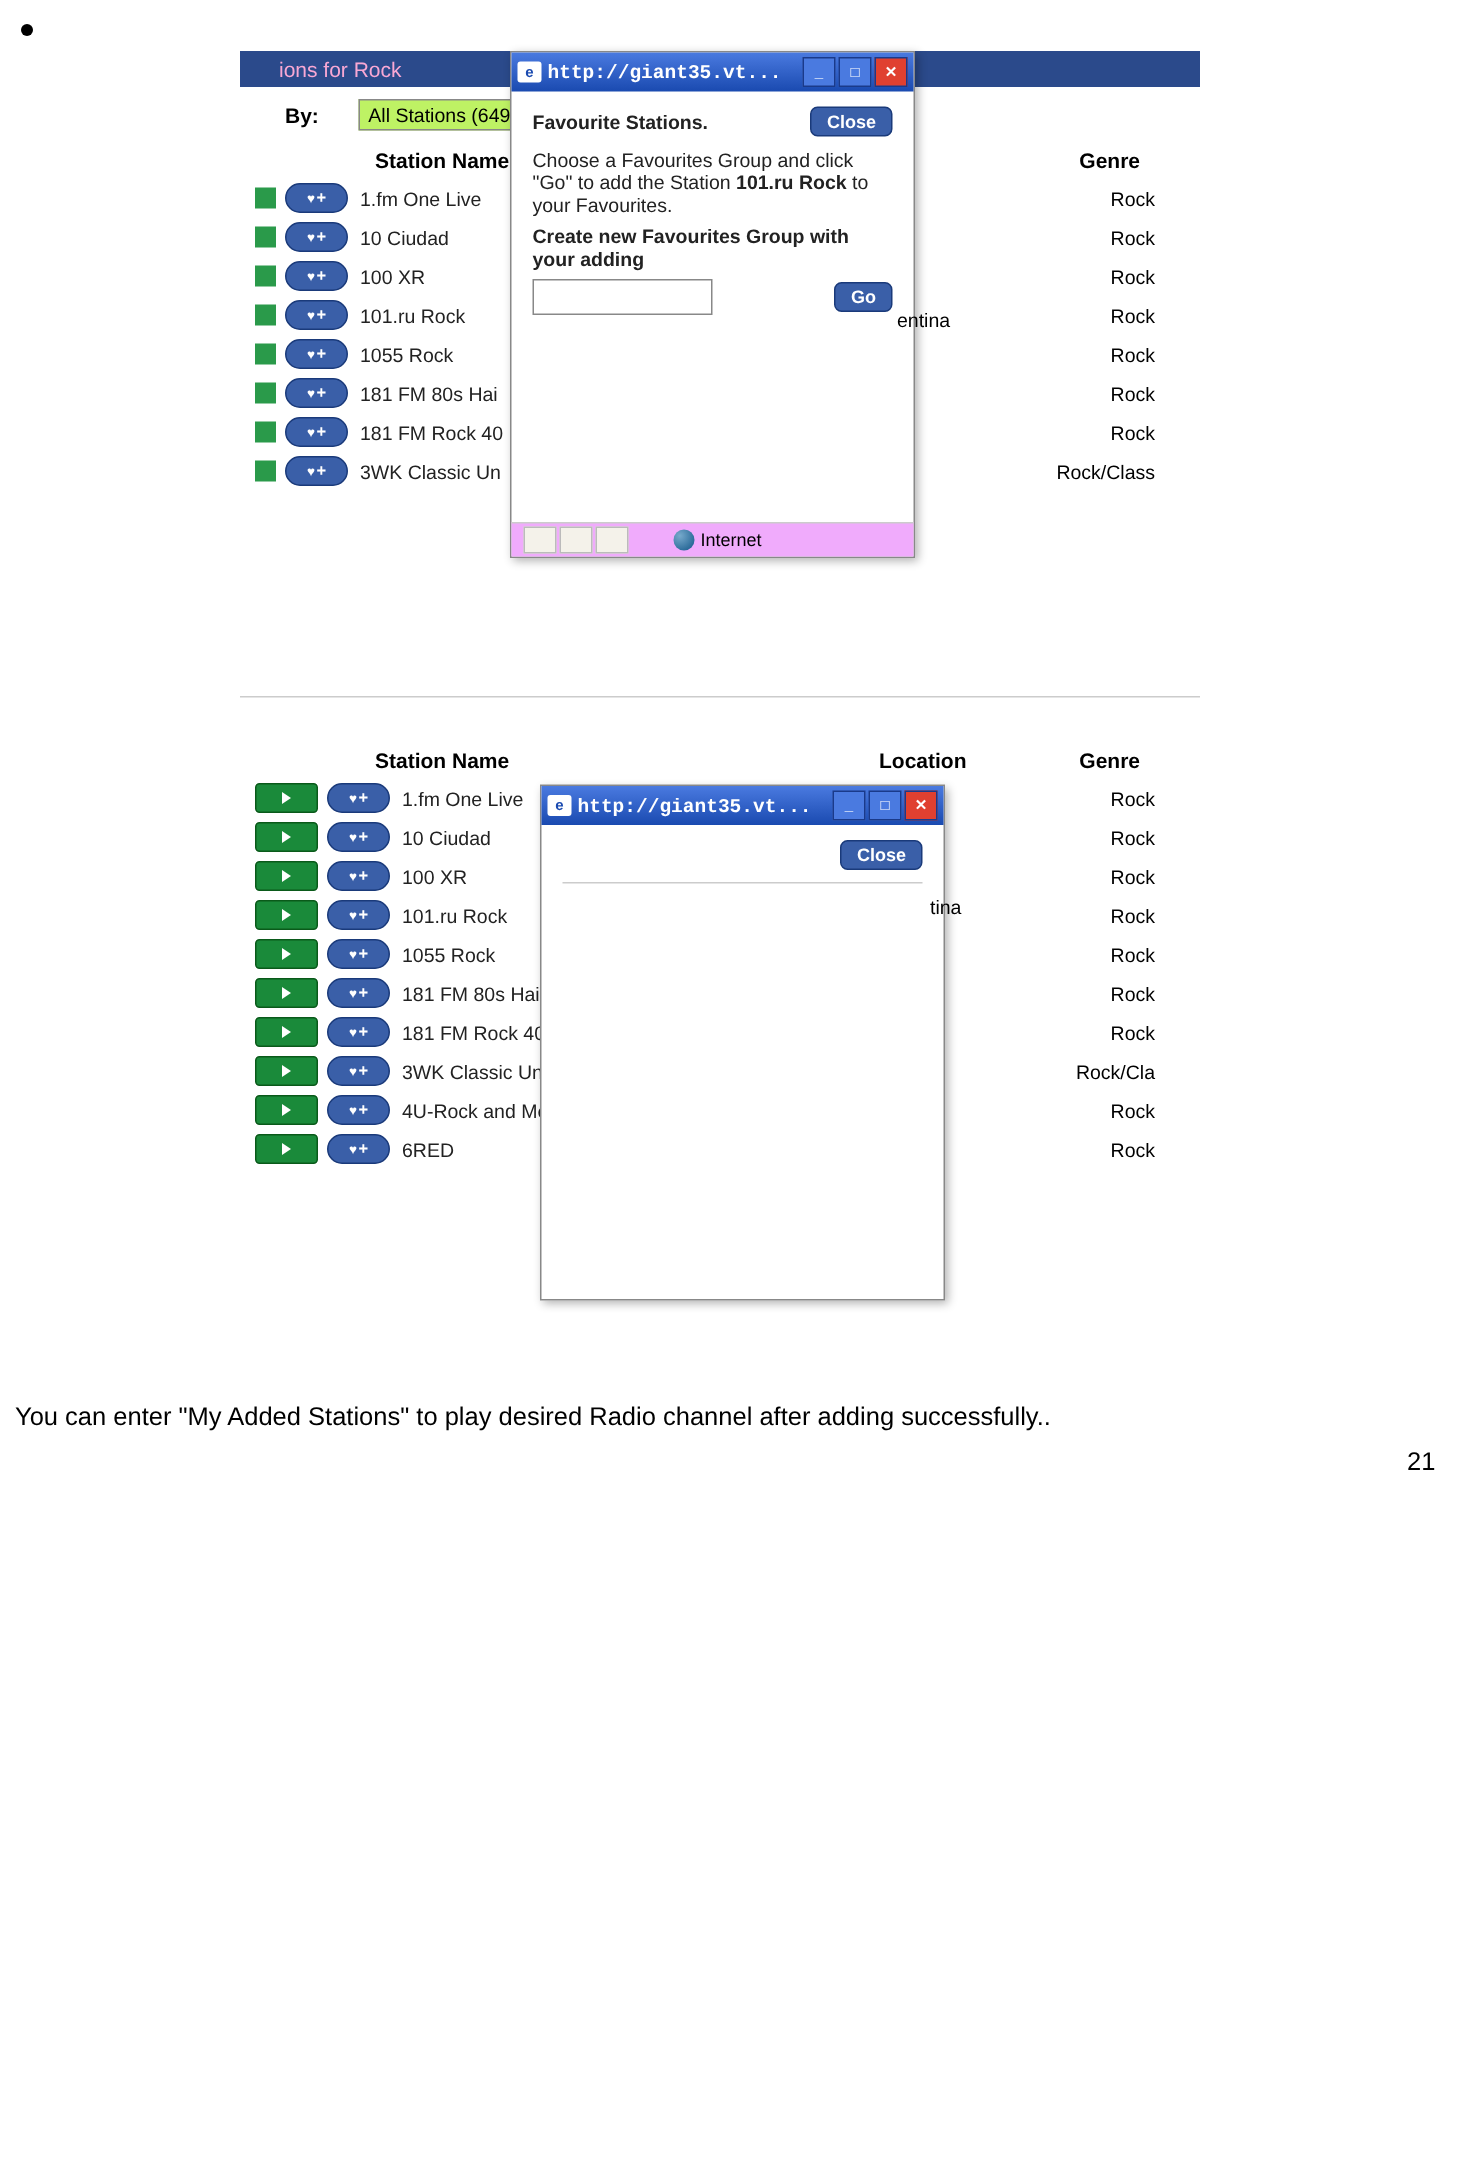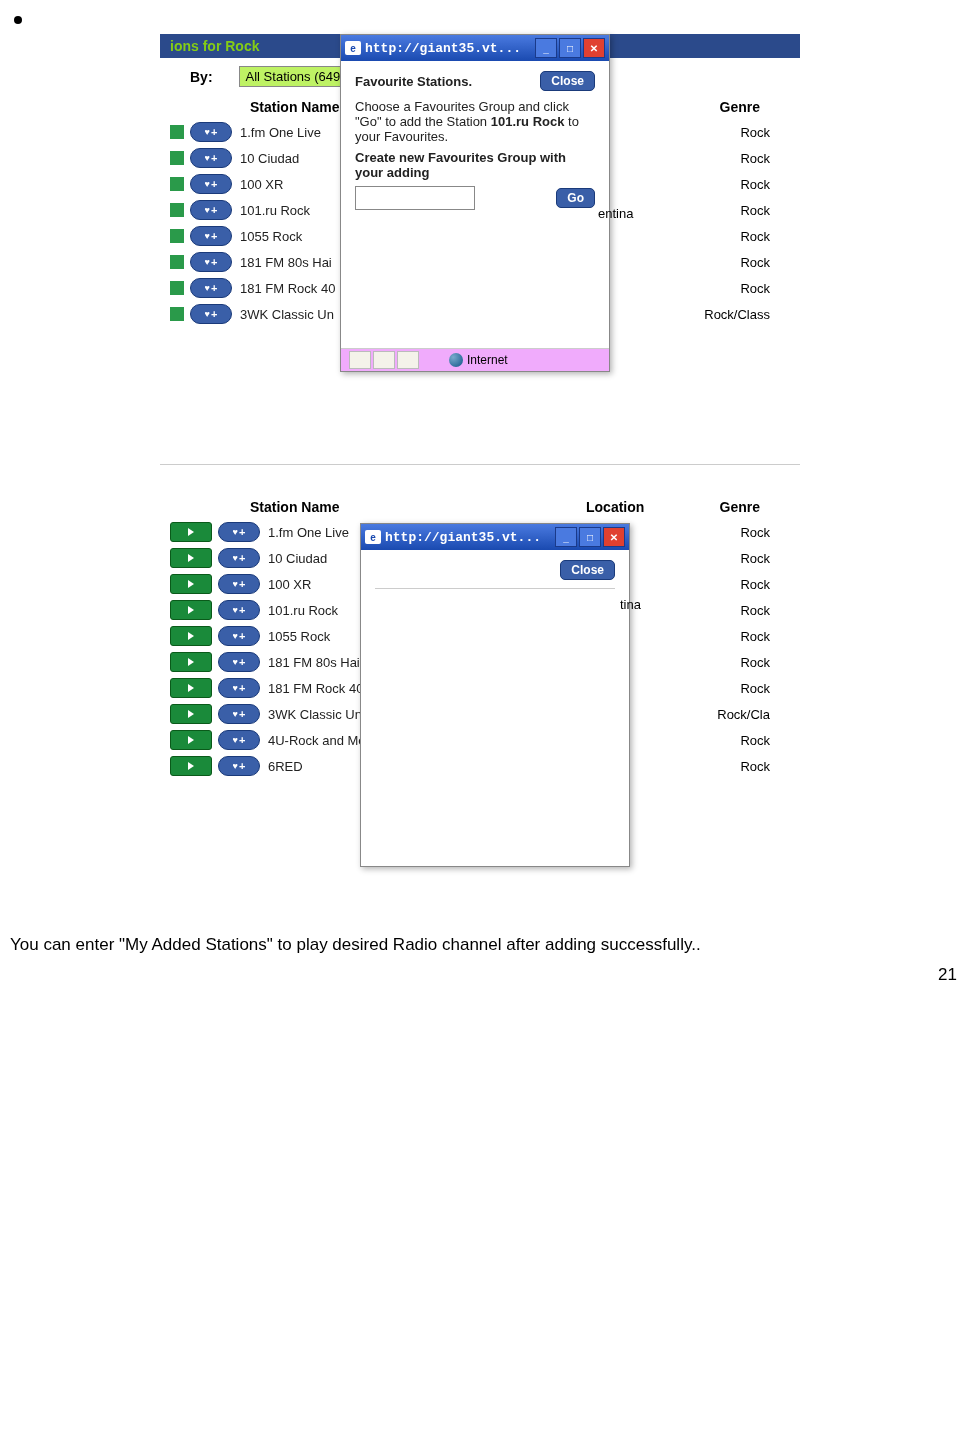--- a/index.html
+++ b/index.html
@@ -1,20 +1,20 @@
 <!DOCTYPE html>
 <html><head>
 <meta charset="utf-8">
 <style>
 body { font-family: Arial, sans-serif; font-size: 14px; margin: 0; padding: 10px 10px 40px 10px; width: 951px; position: relative; background: #fff; }
 .bullet-line { display: flex; align-items: flex-start; gap: 12px; margin-left: 4px; }
 .bullet-dot { width: 8px; height: 8px; background: #000; border-radius: 50%; margin-top: 6px; flex-shrink: 0; }
 .bullet-text { font-size: 17px; }
 .screenshot-area { margin: 10px 0 10px 150px; width: 640px; position: relative; background: #fff; }
-.header-bar { background: #2b4a8b; color: #84cc16; padding: 4px 10px; font-size: 14px; font-weight: bold; }
+.header-bar { background: #2b4a8b; color: #f9a8d4; padding: 4px 26px; font-size: 14px; font-weight: normal; }
 .filter-row { display: flex; align-items: center; gap: 26px; padding: 8px 30px; }
 .filter-label { font-weight: bold; }
 .dropdown { border: 1px solid #888; background: #bef264; padding: 2px 20px 2px 6px; font-size: 13px; min-width: 140px; position: relative; }
 .dropdown::after { content: ""; position: absolute; right: 4px; top: 50%; transform: translateY(-50%); width: 0; height: 0; border-left: 4px solid transparent; border-right: 4px solid transparent; border-top: 5px solid #4a6; }
 .col-headers { display: flex; padding: 4px 0; font-weight: bold; font-size: 14px; }
 .col-name { margin-left: 90px; width: 300px; }
 .col-loc { width: 240px; text-align: center; }
 .col-genre { margin-left: auto; margin-right: 40px; }
 .station-list { }
 .station-row { display: flex; align-items: center; padding: 3px 0; font-size: 13px; }

